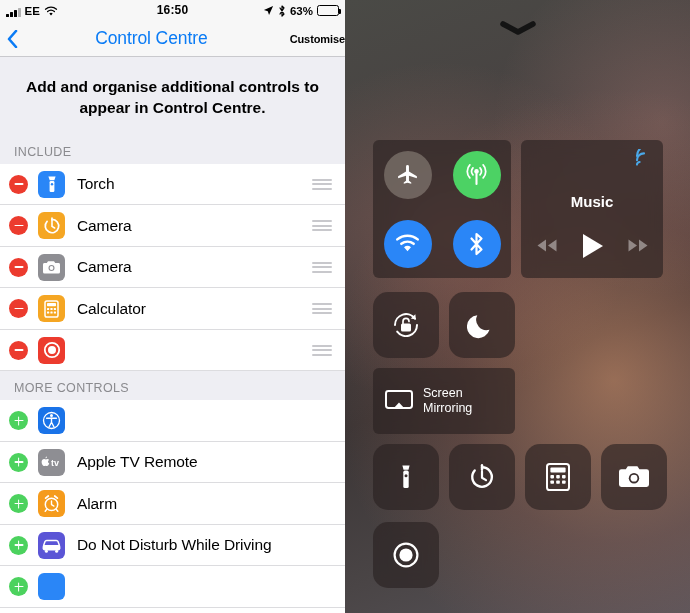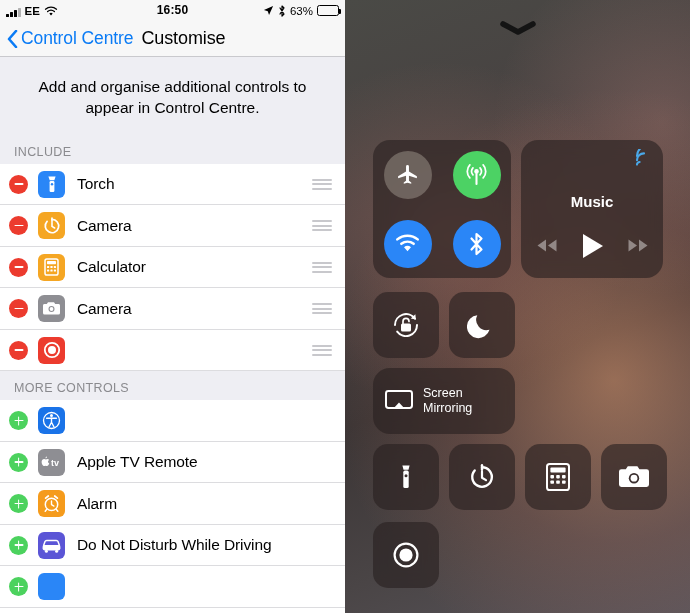--- a/index.html
+++ b/index.html
@@ -34,53 +34,55 @@
     position: absolute; left: 0; right: 0; text-align: center;
     font-size: 12px; font-weight: bold; letter-spacing: 0.2px; line-height: 21px;
   }
   .bars { display: flex; align-items: flex-end; gap: 1.5px; height: 9px; }
   .bars i { display: block; width: 2.5px; background: #000; border-radius: .5px; }
   .bars i:nth-child(1){ height: 3px; }
   .bars i:nth-child(2){ height: 5px; }
   .bars i:nth-child(3){ height: 7px; }
   .bars i:nth-child(4){ height: 9px; opacity:.28; }
   .carrier { font-size: 11.5px; font-weight: 600; letter-spacing: .2px; }
-  .batt-pct { font-size: 11.5px; font-weight: 400; }
+  .batt-pct { font-size: 11.5px; font-weight: 700; }
   .batt {
     position: relative; width: 22px; height: 10.5px;
     border: 1.2px solid #000; border-radius: 2.5px; padding: 1px;
   }
   .batt::after {
     content:""; position:absolute; right:-3.2px; top:3px;
     width:2px; height:4.5px; background:#000; border-radius:0 1px 1px 0;
   }
   .batt .fill { height:100%; background:#000; border-radius:1px; }
 
   
   .navbar {
     height: 36px; background: #f7f7f7;
     display: flex; align-items: center; padding-left: 7px;
     border-bottom: 1px solid #c9c9cd;
+    justify-content: space-between;
   }
   .back-chevron {
     width: 11px; height: 18px; margin-right: 3px; flex: none;
   }
   .back-label {
     color: #0a7bf5; font-size: 17.5px; letter-spacing: -0.1px;
   }
   .nav-title {
-    color: #000; font-size: 18px; font-weight: normal;
+    color: #000; font-size: 11px; font-weight: bold;
     margin-left: 8px; letter-spacing: -0.1px;
   }
 
   
   .intro {
     background: #eeeef3;
     padding: 20px 24px 16px;
     text-align: center;
+    font-weight: bold;
   }
   .intro p {
     font-size: 15.5px; color: #000; line-height: 1.35;
   }
   .section-head {
     background: #eeeef3;
     font-size: 12.5px; color: #8a8a8e;
     letter-spacing: .35px;
     padding: 10px 14px 5px;
   }
@@ -137,21 +139,21 @@
   }
   .cc-handle {
     position: absolute; top: 20px; left: 50%;
     transform: translateX(-50%);
     width: 42px; height: 16px;
   }
   .cc-grid { position: absolute; left: 0; top: 0; width: 345px; height: 613px; }
 
   .tile {
     position: absolute;
-    border-radius: 17px;
+    border-radius: 6px;
     background: rgba(40,33,33,.62);
     backdrop-filter: blur(8px);
     display: flex; align-items: center; justify-content: center;
     color: #fff;
   }
   .tile.sm { border-radius: 15px; }
 
   
   .conn { left: 28px; top: 140px; width: 138px; height: 138px; }
   .conn .inner {
@@ -275,53 +277,53 @@
             <span class="handle">
               <i></i>
               <i></i>
               <i></i>
             </span>
           </div>
           <div class="row">
             <span class="badge remove">
               <span class="h"></span>
             </span>
+            <span class="appicon" style="background: rgb(142, 142, 147);">
+              <svg width="19" height="15" viewBox="0 0 19 15">
+                <path d="M1 4.4A1.5 1.5 0 0 1 2.5 3h2.3l1.2-1.8h6l1.2 1.8h3.3A1.5 1.5 0 0 1 18 4.4v7.5a1.5 1.5 0 0 1-1.5 1.5h-14A1.5 1.5 0 0 1 1 11.9z" fill="#fff"></path>
+                <circle cx="9.5" cy="8" r="3" fill="#8e8e93"></circle>
+                <circle cx="9.5" cy="8" r="1.9" fill="#fff"></circle>
+              </svg>
+            </span>
+            <span class="row-label">Camera</span>
+            <span class="handle">
+              <i></i>
+              <i></i>
+              <i></i>
+            </span>
+          </div>
+          <div class="row">
+            <span class="badge remove">
+              <span class="h"></span>
+            </span>
             <span class="appicon" style="background: rgb(245, 166, 35);">
               <svg width="15" height="18" viewBox="0 0 15 18">
                 <rect x="1" y="1" width="13" height="16" rx="1.8" stroke="#fff" stroke-width="1.5" fill="none"></rect>
                 <rect x="3" y="3" width="9" height="3.2" rx=".7" fill="#fff"></rect>
                 <g fill="#fff">
                   <rect x="3" y="8" width="2.2" height="2" rx=".5"></rect>
                   <rect x="6.4" y="8" width="2.2" height="2" rx=".5"></rect>
                   <rect x="9.8" y="8" width="2.2" height="2" rx=".5"></rect>
                   <rect x="3" y="11.4" width="2.2" height="2" rx=".5"></rect>
                   <rect x="6.4" y="11.4" width="2.2" height="2" rx=".5"></rect>
                   <rect x="9.8" y="11.4" width="2.2" height="2" rx=".5"></rect>
                 </g>
               </svg>
             </span>
             <span class="row-label">Calculator</span>
-            <span class="handle">
-              <i></i>
-              <i></i>
-              <i></i>
-            </span>
-          </div>
-          <div class="row">
-            <span class="badge remove">
-              <span class="h"></span>
-            </span>
-            <span class="appicon" style="background: rgb(142, 142, 147);">
-              <svg width="19" height="15" viewBox="0 0 19 15">
-                <path d="M1 4.4A1.5 1.5 0 0 1 2.5 3h2.3l1.2-1.8h6l1.2 1.8h3.3A1.5 1.5 0 0 1 18 4.4v7.5a1.5 1.5 0 0 1-1.5 1.5h-14A1.5 1.5 0 0 1 1 11.9z" fill="#fff"></path>
-                <circle cx="9.5" cy="8" r="3" fill="#8e8e93"></circle>
-                <circle cx="9.5" cy="8" r="1.9" fill="#fff"></circle>
-              </svg>
-            </span>
-            <span class="row-label">Camera</span>
             <span class="handle">
               <i></i>
               <i></i>
               <i></i>
             </span>
           </div>
           <div class="row">
             <span class="badge remove">
               <span class="h"></span>
             </span>

